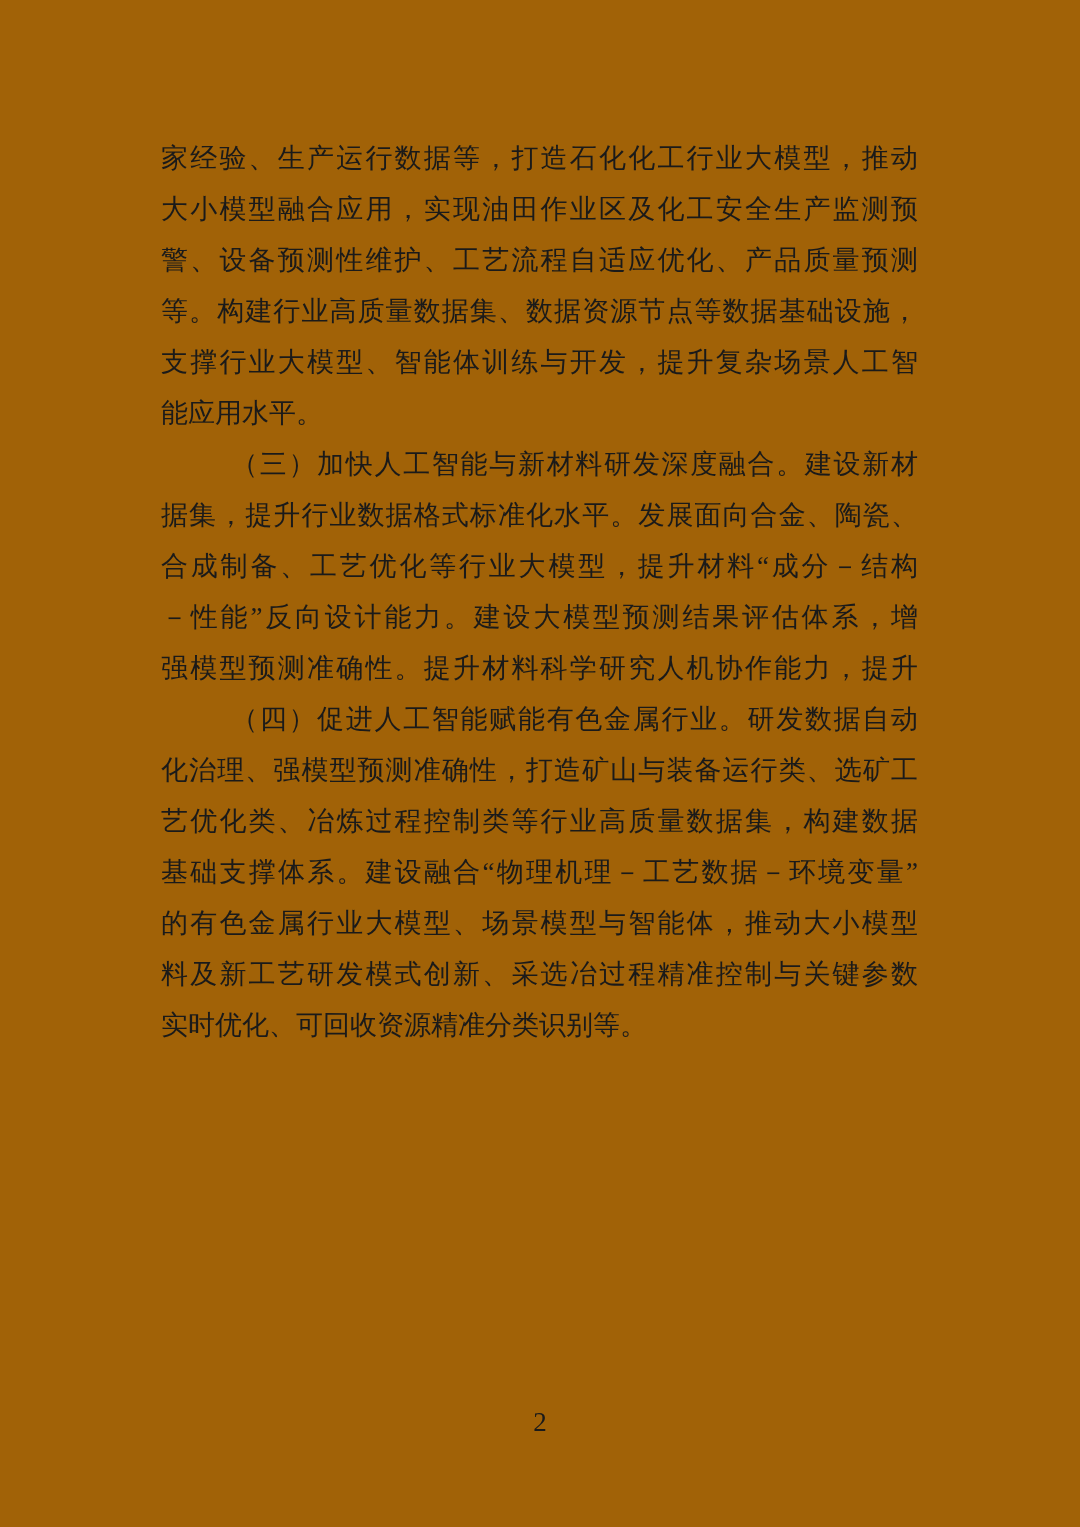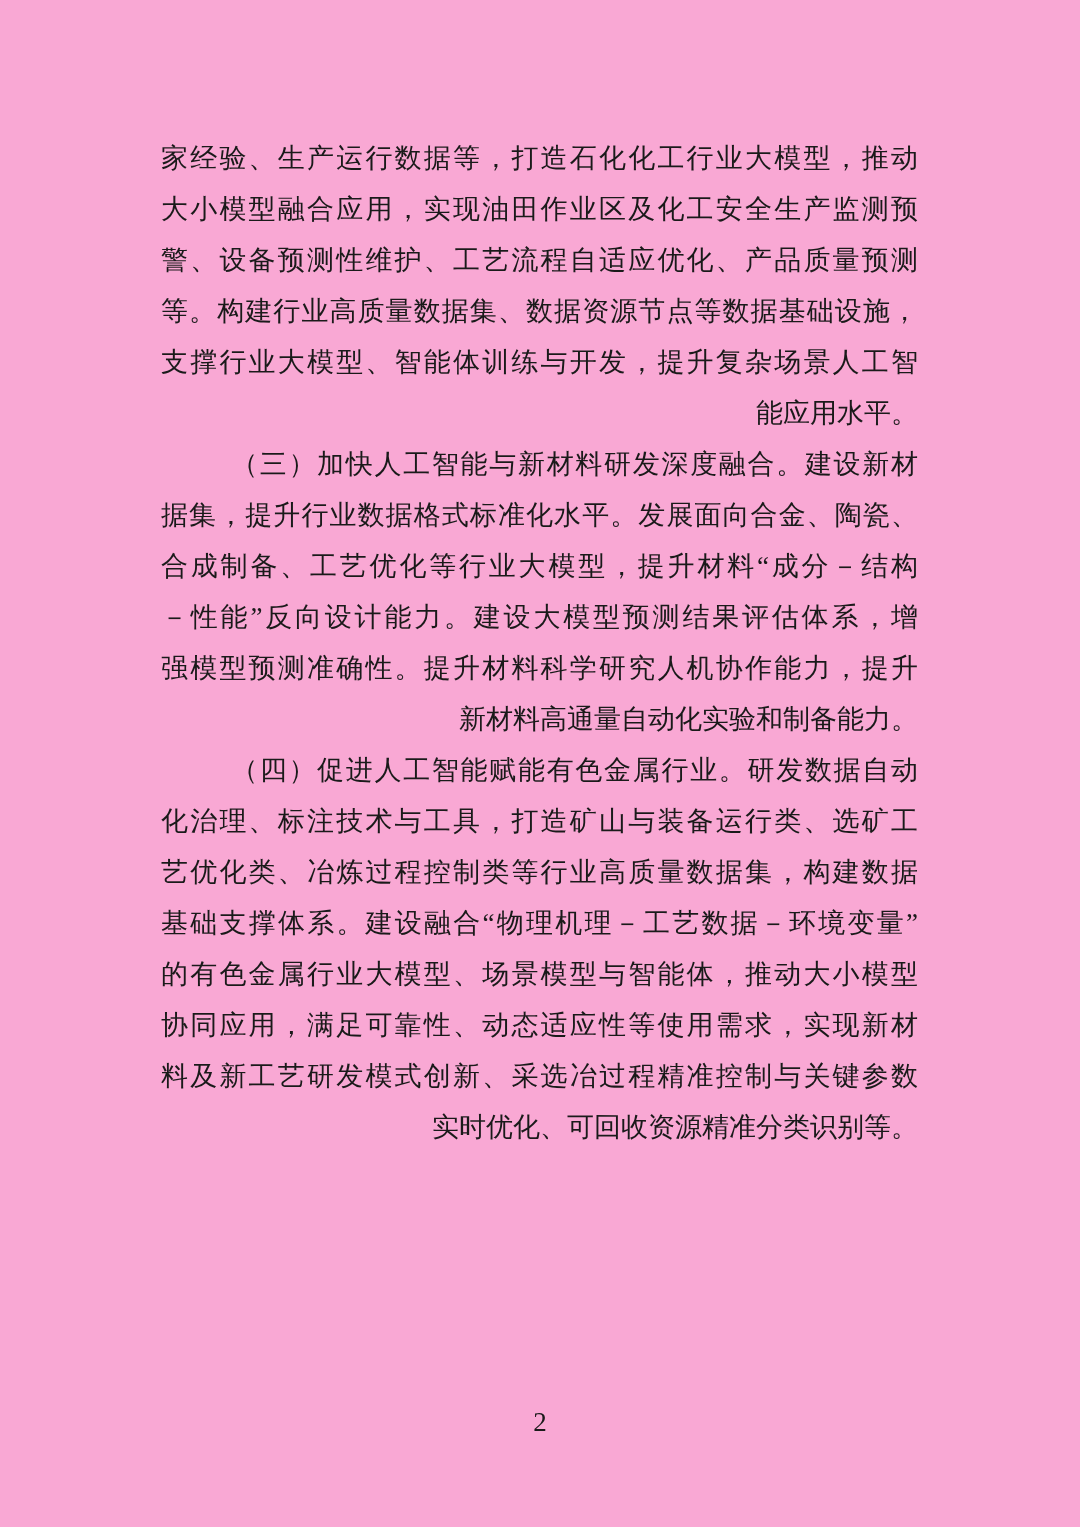--- a/index.html
+++ b/index.html
@@ -8,38 +8,38 @@
   }
   body {
     width: 1080px;
     height: 1527px;
     background: #ffffff;
   }
   .page {
     position: relative;
     width: 1080px;
     height: 1527px;
-    background: #f9a8d4;
+    background: #a16207;
     overflow: hidden;
     font-family: "Liberation Serif", "DejaVu Serif", serif;
     color: #1a1a1a;
   }
   .textblock {
     position: absolute;
     left: 161px;
     top: 133px;
     width: 757px;
   }
   .line {
     height: 51px;
     line-height: 51px;
     font-size: 27px;
     letter-spacing: 0;
     white-space: nowrap;
-    text-align: right;
+    text-align: left;
   }
   .line.justify {
     white-space: normal;
     text-align: justify;
     text-align-last: justify;
   }
   .line.indent {
     text-indent: 2em;
   }
   .run {
@@ -69,24 +69,22 @@
       <div class="line justify"><span class="run">大小模型融合应用，实现油田作业区及化工安全生产监测预</span></div>
       <div class="line justify"><span class="run">警、设备预测性维护、工艺流程自适应优化、产品质量预测</span></div>
       <div class="line justify"><span class="run">等。构建行业高质量数据集、数据资源节点等数据基础设施，</span></div>
       <div class="line justify"><span class="run">支撑行业大模型、智能体训练与开发，提升复杂场景人工智</span></div>
       <div class="line"><span class="run">能应用水平。</span></div>
       <div class="line justify indent"><span class="run heading-run">（三）加快人工智能与新材料研发深度融合。</span><span class="run">建设新材</span></div>
       <div class="line justify"><span class="run">据集，提升行业数据格式标准化水平。发展面向合金、陶瓷、</span></div>
       <div class="line justify"><span class="run">合成制备、工艺优化等行业大模型，提升材料“成分－结构</span></div>
       <div class="line justify"><span class="run">－性能”反向设计能力。建设大模型预测结果评估体系，增</span></div>
       <div class="line justify"><span class="run">强模型预测准确性。提升材料科学研究人机协作能力，提升</span></div>
-      <div class="line"><span class="run">新材料高通量自动化实验和制备能力。</span></div>
       <div class="line justify indent"><span class="run heading-run">（四）促进人工智能赋能有色金属行业。</span><span class="run">研发数据自动</span></div>
-      <div class="line justify"><span class="run">化治理、标注技术与工具，打造矿山与装备运行类、选矿工</span></div>
+      <div class="line justify"><span class="run">化治理、强模型预测准确性，打造矿山与装备运行类、选矿工</span></div>
       <div class="line justify"><span class="run">艺优化类、冶炼过程控制类等行业高质量数据集，构建数据</span></div>
       <div class="line justify"><span class="run">基础支撑体系。建设融合“物理机理－工艺数据－环境变量”</span></div>
       <div class="line justify"><span class="run">的有色金属行业大模型、场景模型与智能体，推动大小模型</span></div>
-      <div class="line justify"><span class="run">协同应用，满足可靠性、动态适应性等使用需求，实现新材</span></div>
       <div class="line justify"><span class="run">料及新工艺研发模式创新、采选冶过程精准控制与关键参数</span></div>
       <div class="line"><span class="run">实时优化、可回收资源精准分类识别等。</span></div>
     </section>
   <div class="page-footer">2</div>
 </main>
 
 </body></html>

